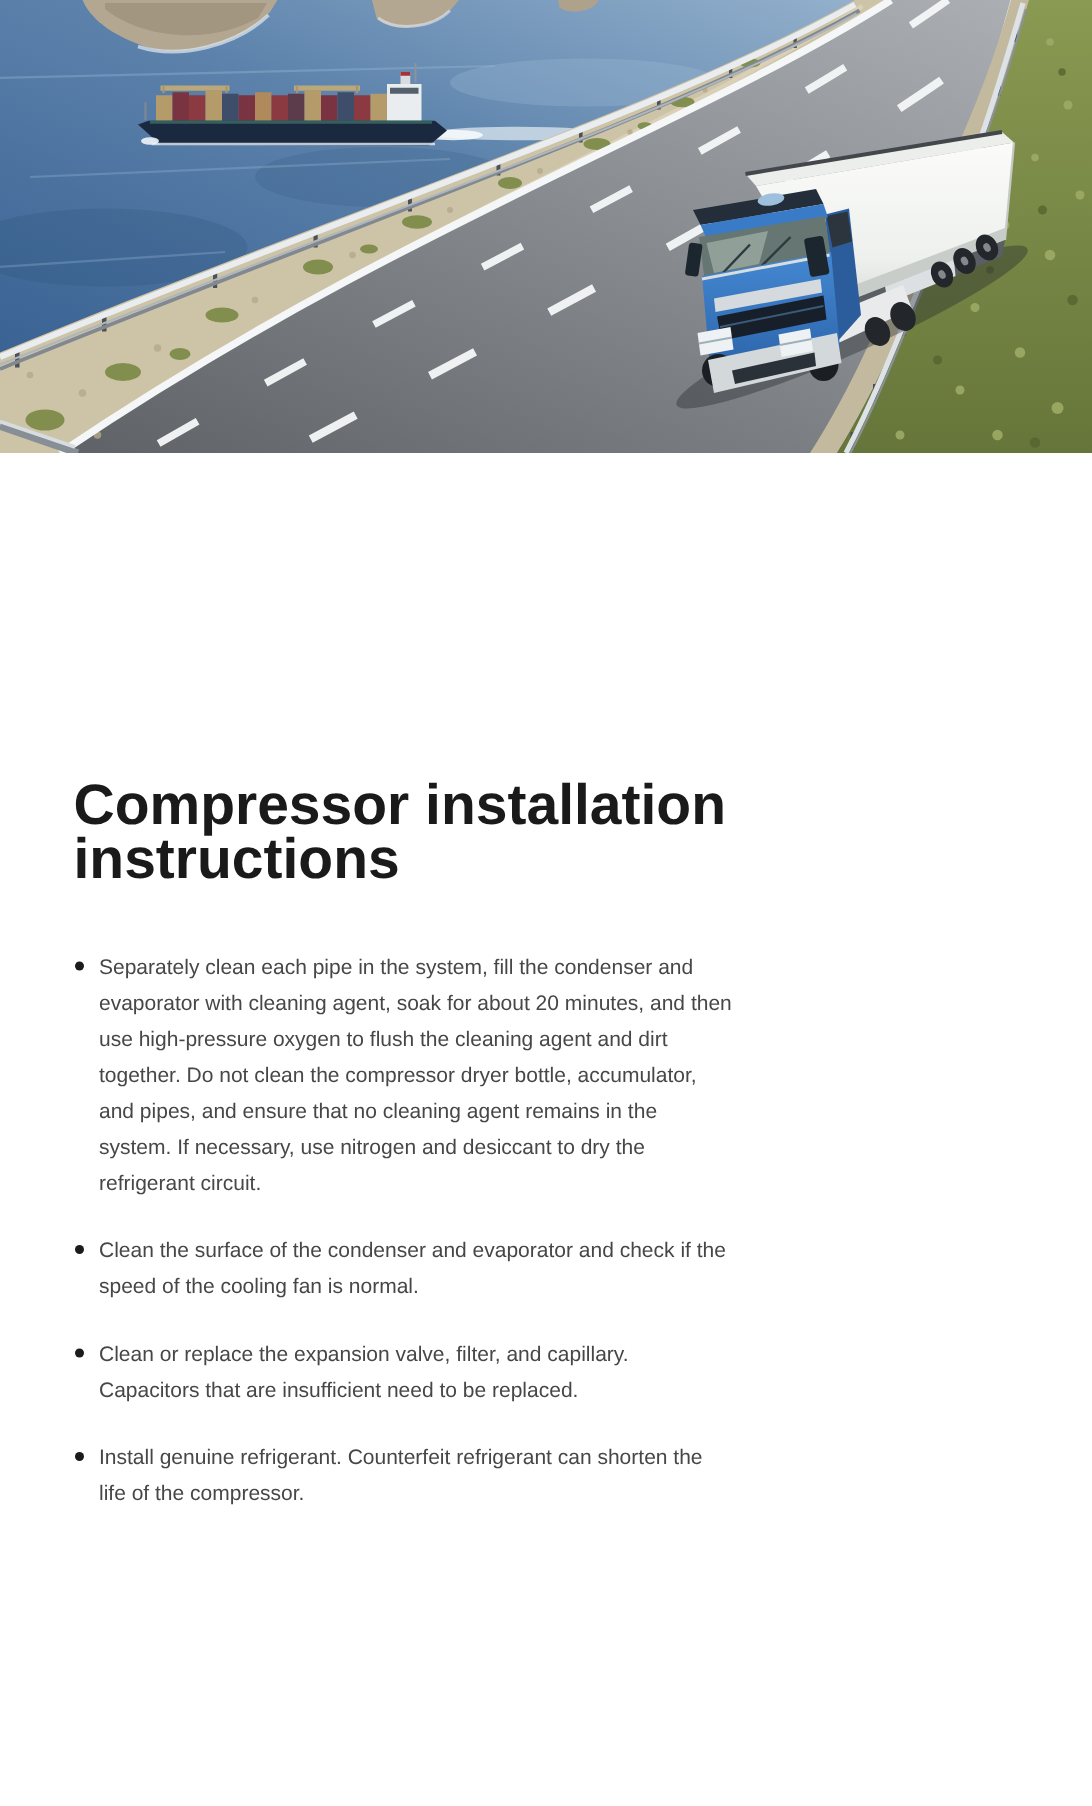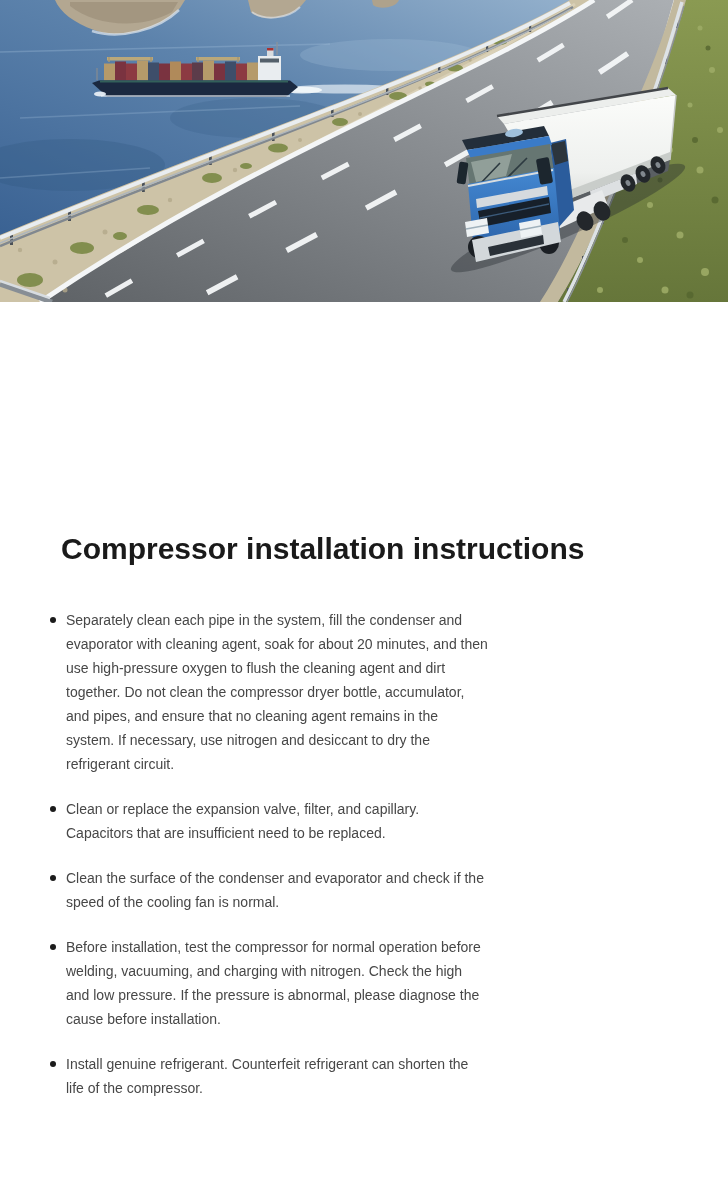--- a/index.html
+++ b/index.html
@@ -4,22 +4,22 @@
 <style>
   html,body{margin:0;padding:0;background:#ffffff;}
   body{
     width:728px;height:1204px;overflow:hidden;position:relative;
     font-family:"Liberation Sans","DejaVu Sans",sans-serif;
   }
   .hero{width:728px;height:302px;overflow:hidden;line-height:0;}
   .hero svg{display:block;}
   .content{padding:0 45px;}
   h1.page-title{
-    margin:16px;padding-top:213px;
-    font-size:30px;line-height:36px;font-weight:bold;color:#1a1a1a;
+    margin:4px;padding-top:213px;
+    font-size:38px;line-height:36px;font-weight:bold;color:#1a1a1a;
     letter-spacing:0;
   }
   ul.instructions{
     margin:41px 12px 0 0;padding:0;list-style:none;
     max-width:443px;
   }
   ul.instructions li{
     position:relative;
     padding-left:21px;margin:0 0 21px 0;
     font-size:14px;line-height:24px;color:#474747;
@@ -272,18 +272,17 @@
     <rect x="538" y="158" width="13" height="26" rx="2" fill="#1c262e" transform="rotate(-10 544 171)"></rect>
     <rect x="458" y="162" width="9" height="22" rx="2" fill="#1c262e" transform="rotate(8 462 173)"></rect>
   </g>
 </svg>
 </div>
 
 <div class="content">
   <h1 class="page-title">Compressor installation instructions</h1>
   <ul class="instructions">
       <li>Separately clean each pipe in the system, fill the condenser and evaporator with cleaning agent, soak for about 20 minutes, and then use high-pressure oxygen to flush the cleaning agent and dirt together. Do not clean the compressor dryer bottle, accumulator, and pipes, and ensure that no cleaning agent remains in the system. If necessary, use nitrogen and desiccant to dry the refrigerant circuit.</li>
+      <li>Clean the surface of the condenser and evaporator and check if the speed of the cooling fan is normal.</li>
       <li>Clean or replace the expansion valve, filter, and capillary. Capacitors that are insufficient need to be replaced.</li>
-      <li>Clean the surface of the condenser and evaporator and check if the speed of the cooling fan is normal.</li>
-      <li>Before installation, test the compressor for normal operation before welding, vacuuming, and charging with nitrogen. Check the high and low pressure. If the pressure is abnormal, please diagnose the cause before installation.</li>
       <li>Install genuine refrigerant. Counterfeit refrigerant can shorten the life of the compressor.</li>
     </ul>
 </div>
 
 </body></html>

